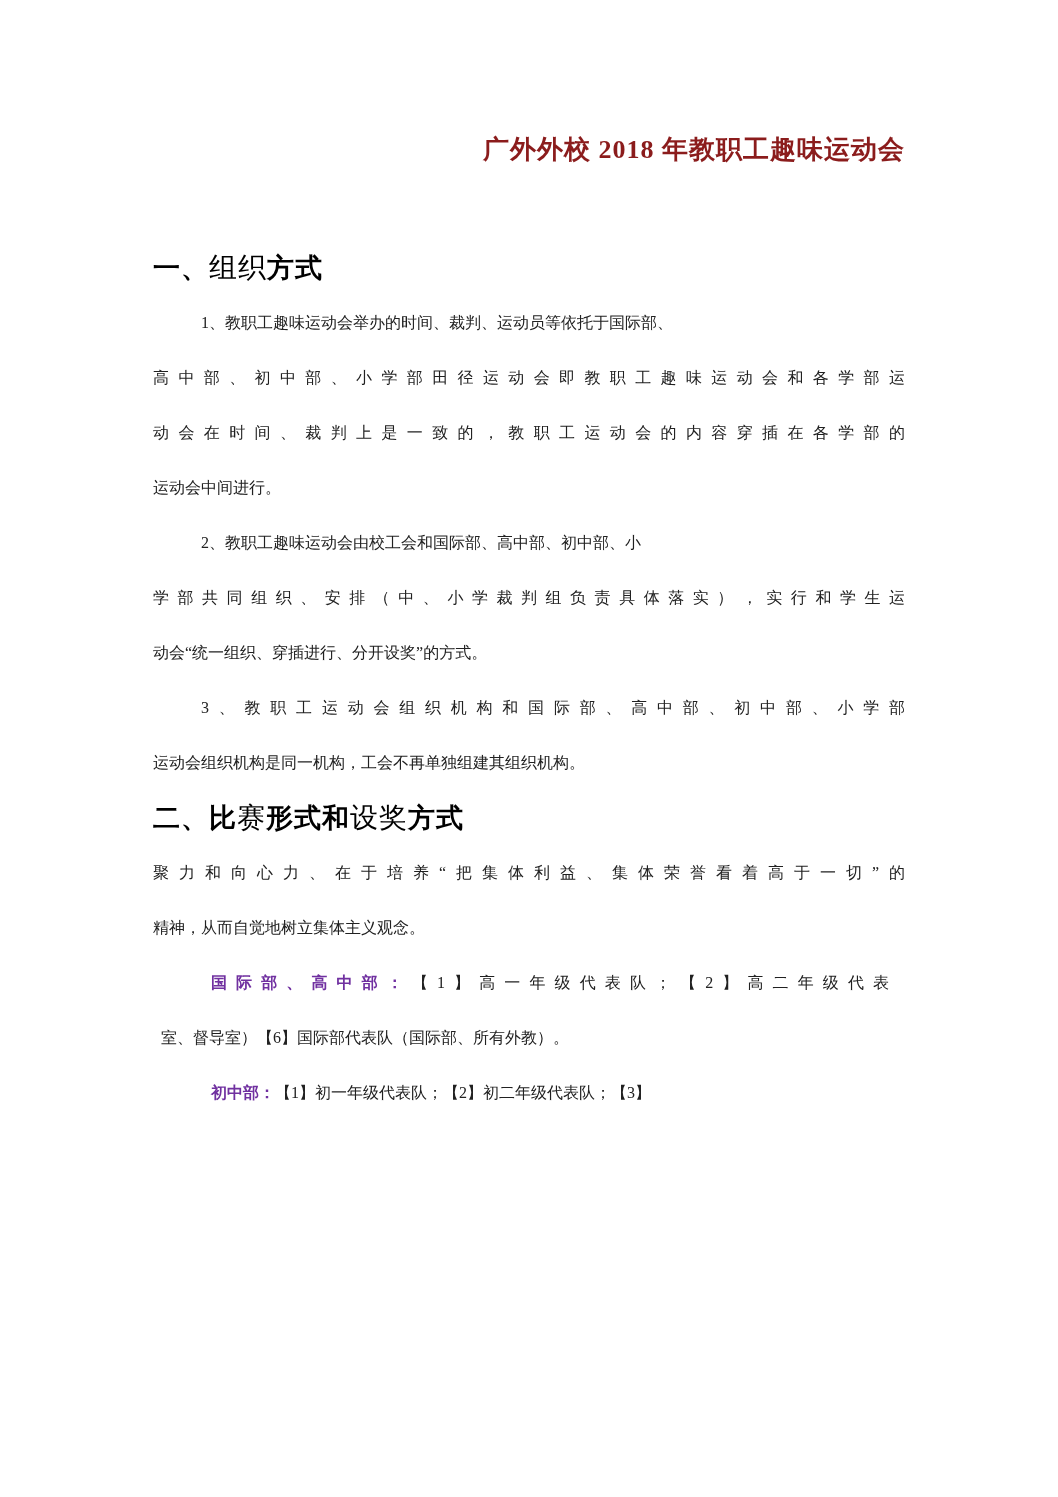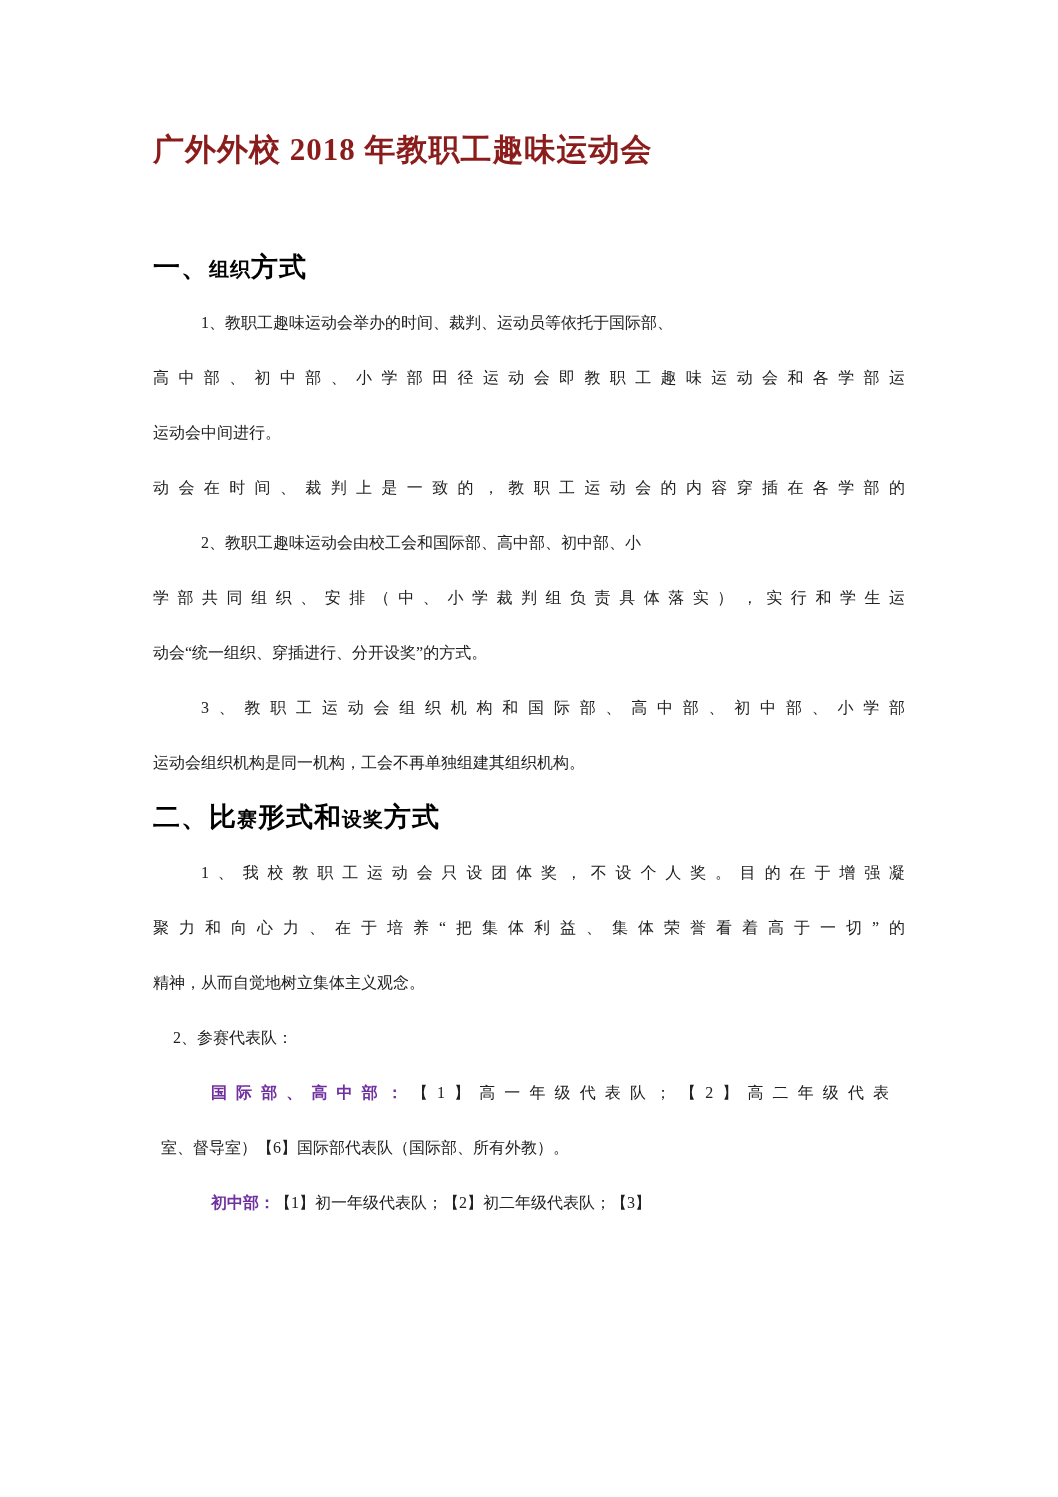--- a/index.html
+++ b/index.html
@@ -8,22 +8,22 @@
     position:relative;
     width:1058px; height:1497px;
     background:#ffffff;
     overflow:hidden;
     font-family:"Liberation Serif","DejaVu Serif",serif;
     color:var(--body-text,#212121);
   }
   .doc-title {
     margin:126px 153px 66px 153px;
     width:752px;
-    text-align:left;
-    font-size:31px;
+    text-align:right;
+    font-size:26px;
     line-height:48px;
     font-weight:700;
     font-family:"Liberation Serif","DejaVu Serif",serif;
     color:var(--title-red,#8B1C1C);
     letter-spacing:1px;
     white-space:nowrap;
   }
   .doc-body { margin:0 153px; width:752px; }
   .line {
     height:55px;
@@ -40,22 +40,22 @@
   .indent-sm { text-indent:20px; }
   .heading {
     font-size:27px;
     font-weight:700;
     font-family:"Liberation Sans","DejaVu Sans",sans-serif;
     color:var(--heading-black,#000000);
     letter-spacing:1px;
   }
   .heading .light {
     font-family:"Liberation Serif","DejaVu Serif",serif;
-    font-weight:700;
-    font-size:20px;
+    font-weight:400;
+    font-size:28px;
   }
   .team { margin-left:8px; width:728px; }
   .team-first { text-indent:50px; }
   .team-label {
     color:var(--accent-purple,#7030A0);
     font-weight:700;
   }
 </style>
 </head>
 <body style="background: rgb(255, 255, 255);">
@@ -63,37 +63,35 @@
 <div class="page">
 
   <div class="doc-title">广外外校 2018 年教职工趣味运动会</div>
 
   <div class="doc-body">
 
     <div class="line heading"><span>一、</span><span class="light">组织</span><span>方式</span></div>
 
     <div class="line tight indent2">1、教职工趣味运动会举办的时间、裁判、运动员等依托于国际部、</div>
     <div class="line fill">高中部、初中部、小学部田径运动会即教职工趣味运动会和各学部运</div>
+    <div class="line fill">动会在时间、裁判上是一致的，教职工运动会的内容穿插在各学部的</div>
     <div class="line">运动会中间进行。</div>
-    <div class="line fill">动会在时间、裁判上是一致的，教职工运动会的内容穿插在各学部的</div>
 
     <div class="line tight indent2">2、教职工趣味运动会由校工会和国际部、高中部、初中部、小</div>
     <div class="line fill">学部共同组织、安排（中、小学裁判组负责具体落实），实行和学生运</div>
     <div class="line">动会“统一组织、穿插进行、分开设奖”的方式。</div>
 
     <div class="line fill indent2">3、教职工运动会组织机构和国际部、高中部、初中部、小学部</div>
     <div class="line">运动会组织机构是同一机构，工会不再单独组建其组织机构。</div>
 
     <div class="line heading"><span>二、比</span><span class="light">赛</span><span>形式和</span><span class="light">设奖</span><span>方式</span></div>
 
-    <div class="line fill indent2">1、我校教职工运动会只设团体奖，不设个人奖。目的在于增强凝</div>
     <div class="line fill">聚力和向心力、在于培养“把集体利益、集体荣誉看着高于一切”的</div>
     <div class="line">精神，从而自觉地树立集体主义观念。</div>
 
-    <div class="line indent-sm">2、参赛代表队：</div>
 
     <div class="line fill team team-first"><span class="team-label">国际部、高中部：</span><span>【1】高一年级代表队；【2】高二年级代表</span></div>
     <div class="line team">室、督导室）【6】国际部代表队（国际部、所有外教）。</div>
 
     <div class="line tight team team-first"><span class="team-label">初中部：</span><span>【1】初一年级代表队；【2】初二年级代表队；【3】</span></div>
 
   </div>
 </div>
 
 </body></html>

